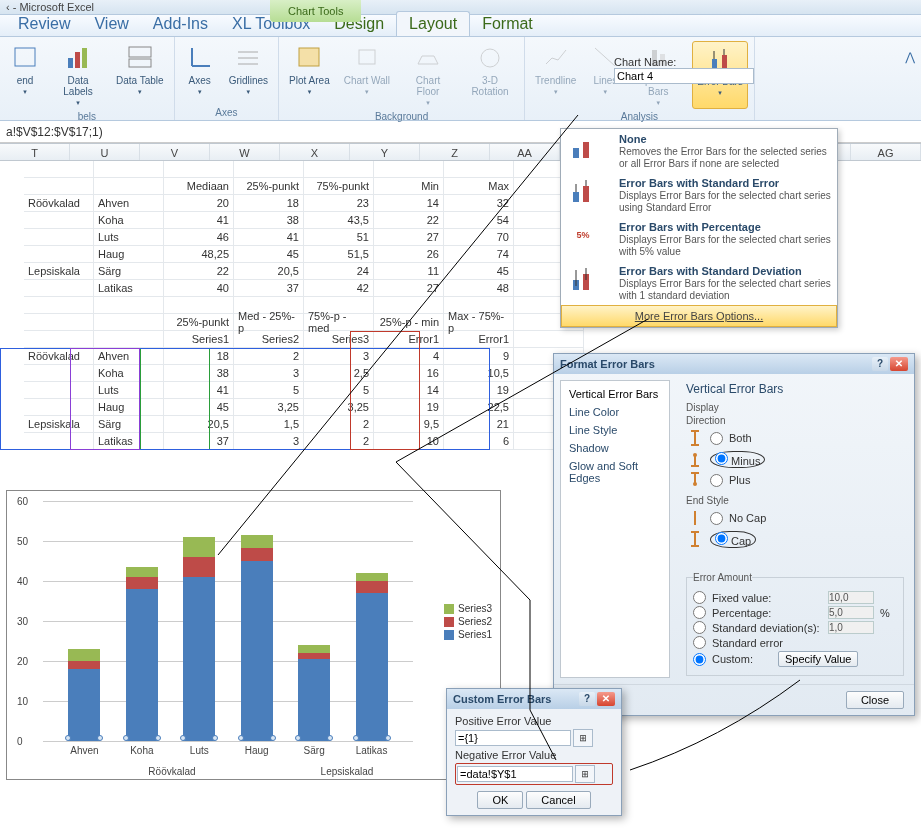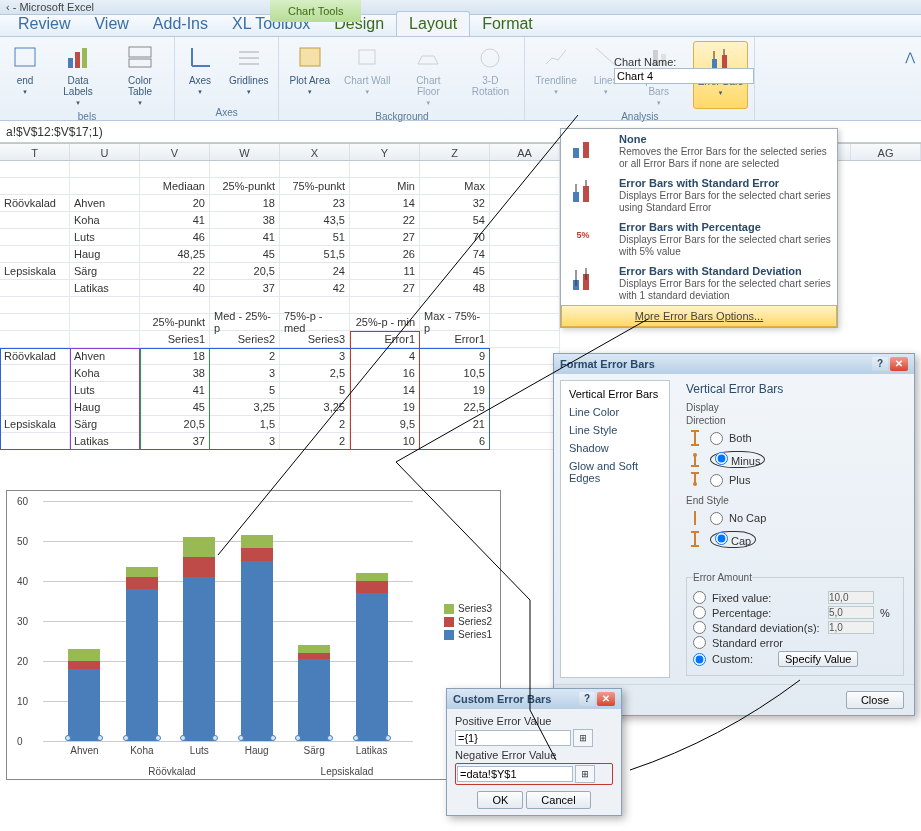--- a/index.html
+++ b/index.html
@@ -22,21 +22,21 @@
   .rbtn .dd { font-size: 7px; color: #3a5a7a; }
   .grplabel { font-size: 10px; color: #5a7a9a; text-align: center; padding-top: 2px; }
   .rbtn.sel { background: linear-gradient(#fff3c8,#ffd96a); border: 1px solid #e0b040; border-radius: 3px; }
   .minbtn { position: absolute; right: 6px; top: 50px; color: #3a6ea5; font-size: 12px; cursor: pointer; }
 
   .formula { height: 22px; border-bottom: 1px solid #ccc; display: flex; align-items: center; padding: 0 6px; font-size: 12px; background: #fff; }
 
   .colheaders { height: 18px; background: linear-gradient(#f8fafc,#e8eef4); display: flex; border-bottom: 1px solid #c0c8d0; border-top: 1px solid #c0c8d0; }
   .ch { width: 70px; text-align: center; font-size: 11px; color: #444; border-right: 1px solid #d8dfe6; line-height: 18px; }
 
-  .grid { position: relative; }
+  .grid { position: relative; padding-left: 24px; }
   .row { display: flex; height: 17px; }
   .cell { width: 70px; border-right: 1px solid #e4e8ec; border-bottom: 1px solid #e4e8ec; padding: 0 4px; font-size: 11px; display: flex; align-items: center; }
   .cell.r { justify-content: flex-end; }
   .cell.l { justify-content: flex-start; }
 
   .sel-green { border: 1.5px solid #2a9d3a; position: absolute; pointer-events: none; }
   .sel-blue  { border: 1.5px solid #2e5fde; position: absolute; pointer-events: none; }
   .sel-purp  { border: 1.5px solid #8a3fd6; position: absolute; pointer-events: none; }
   .sel-red   { border: 1.5px solid #c0392b; position: absolute; pointer-events: none; }
 
@@ -136,21 +136,21 @@
           <div class="lab">Data Labels</div>
           <div class="dd">▾</div>
         </div>
       <div class="rbtn">
           <div class="ico">
             <svg class="ico-svg">
               <rect x="3" y="3" width="22" height="10" fill="none" stroke="#888"></rect>
               <rect x="3" y="15" width="22" height="8" fill="none" stroke="#888"></rect>
             </svg>
           </div>
-          <div class="lab">Color Table</div>
+          <div class="lab">Data Table</div>
           <div class="dd">▾</div>
         </div>
     </div>
     <div class="grplabel">bels</div>
   </div>
   <div class="rgroup">
     <div class="rgbody">
       <div class="rbtn">
           <div class="ico">
             <svg class="ico-svg">

